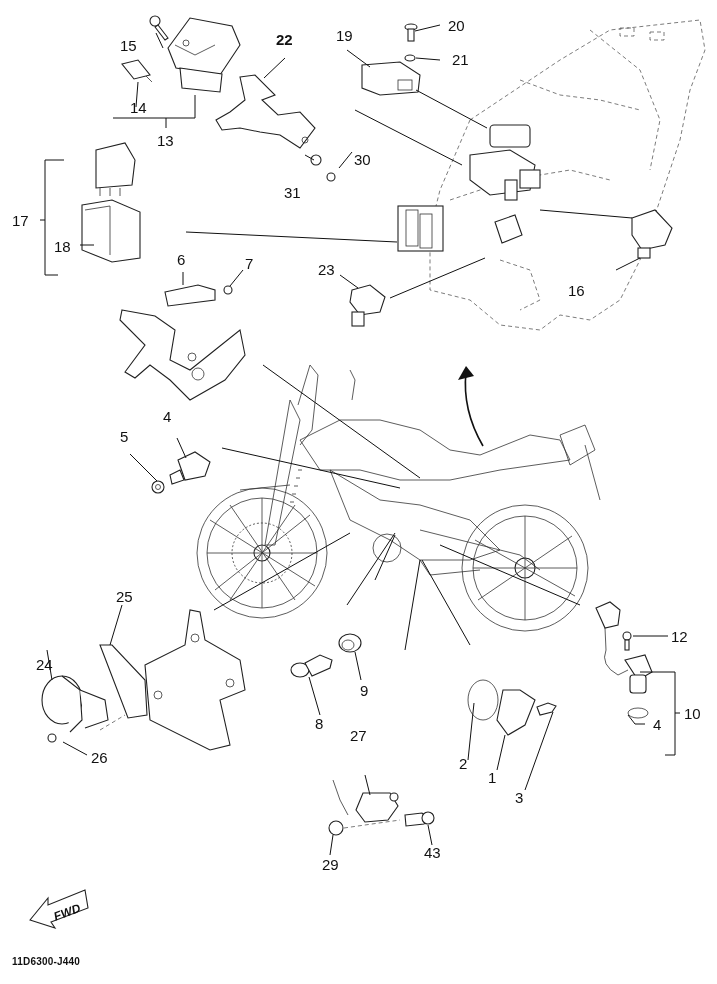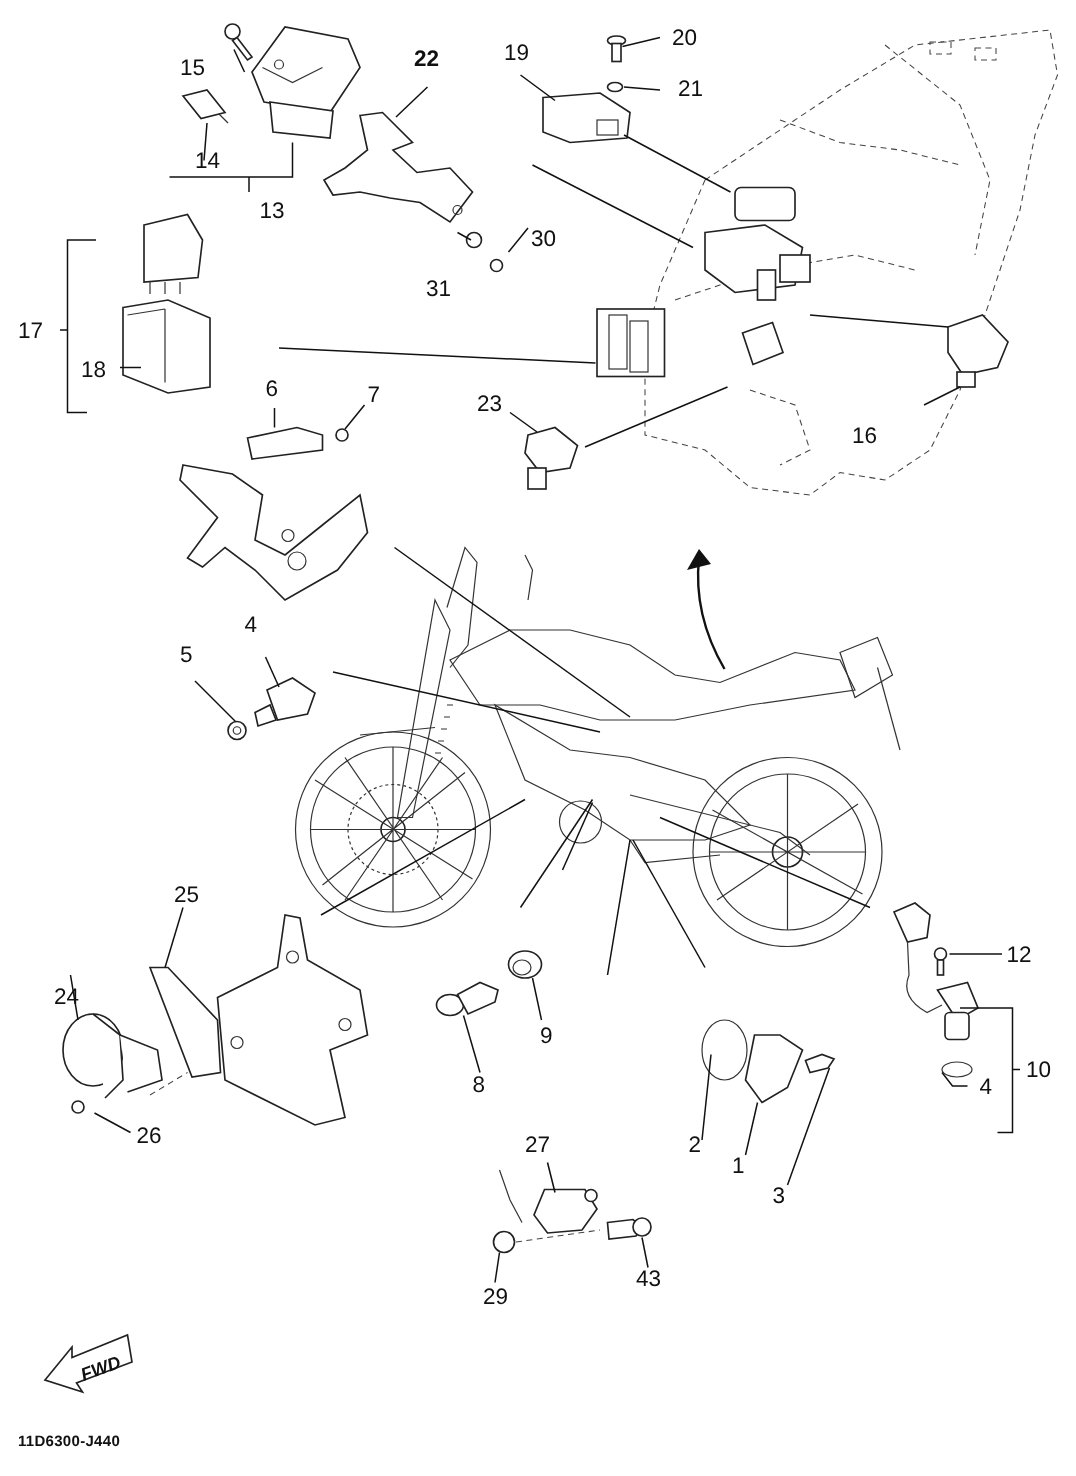--- a/index.html
+++ b/index.html
@@ -261,33 +261,33 @@
 <span class="callout" style="left:515px;top:790px;">3</span>
 <span class="callout" style="left:163px;top:409px;">4</span>
 <span class="callout" style="left:120px;top:429px;">5</span>
 <span class="callout" style="left:177px;top:252px;">6</span>
 <span class="callout" style="left:245px;top:256px;">7</span>
 <span class="callout" style="left:315px;top:716px;">8</span>
 <span class="callout" style="left:360px;top:683px;">9</span>
 <span class="callout" style="left:684px;top:706px;">10</span>
 <span class="callout" style="left:653px;top:717px;">4</span>
 <span class="callout" style="left:671px;top:629px;">12</span>
-<span class="callout" style="left:173px;top:133px;">13</span>
+<span class="callout" style="left:157px;top:133px;">13</span>
 <span class="callout" style="left:130px;top:100px;">14</span>
 <span class="callout" style="left:120px;top:38px;">15</span>
 <span class="callout" style="left:568px;top:283px;text-align:right;">16</span>
 <span class="callout" style="left:12px;top:213px;">17</span>
 <span class="callout" style="left:54px;top:239px;">18</span>
 <span class="callout" style="left:336px;top:28px;">19</span>
 <span class="callout" style="left:448px;top:18px;">20</span>
 <span class="callout" style="left:452px;top:52px;">21</span>
 <span class="callout" style="left:276px;top:32px;font-weight:bold;">22</span>
 <span class="callout" style="left:318px;top:262px;">23</span>
 <span class="callout" style="left:36px;top:617px;margin-top:40px;">24</span>
 <span class="callout" style="left:116px;top:589px;">25</span>
 <span class="callout" style="left:91px;top:750px;">26</span>
-<span class="callout" style="left:350px;top:756px;">27</span>
+<span class="callout" style="left:350px;top:728px;">27</span>
 <span class="callout" style="left:424px;top:845px;">43</span>
 <span class="callout" style="left:322px;top:857px;">29</span>
 <span class="callout" style="left:354px;top:152px;">30</span>
 <span class="callout" style="left:284px;top:185px;">31</span>
 
 <div id="footer-code">11D6300-J440</div>
 
 </body></html>

